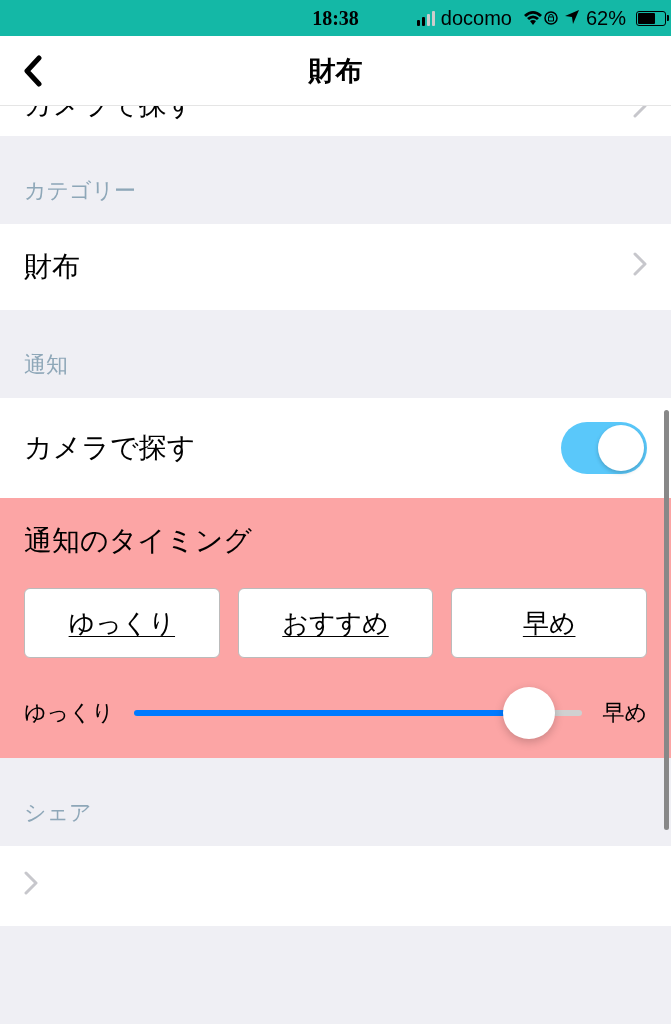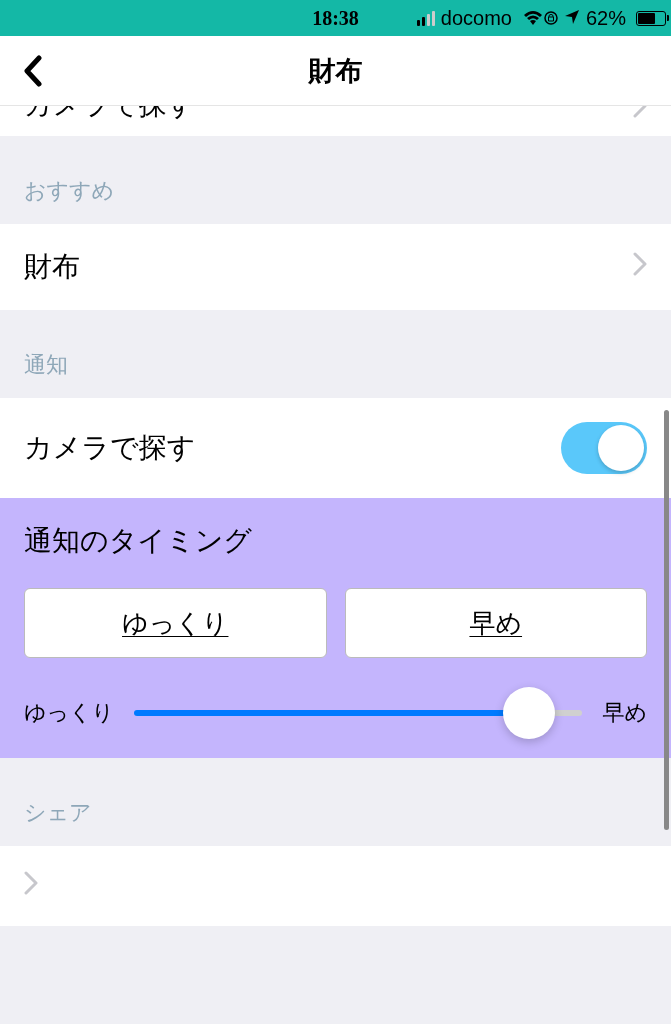--- a/index.html
+++ b/index.html
@@ -98,21 +98,21 @@
       position: absolute;
       right: 3px;
       top: 3px;
       width: 46px;
       height: 46px;
       background: #fff;
       border-radius: 50%;
       box-shadow: 0 2px 4px rgba(0,0,0,0.2);
     }
     .timing-section {
-      background: #c4b5fd;
+      background: #fca5a5;
       padding: 0 24px 30px;
     }
     .timing-label {
       font-size: 28px;
       color: #000;
       padding: 24px 0 28px;
     }
     .timing-buttons {
       display: flex;
       gap: 18px;
@@ -223,41 +223,42 @@
 
 <div class="cut-row">
   <span class="cut-text">カメラで探す</span>
   <span class="chevron-thin">
     <svg width="14" height="24" viewBox="0 0 14 24">
         <path d="M2 2 L12 12 L2 22" fill="none" stroke="#c7c7cc" stroke-width="3" stroke-linecap="round" stroke-linejoin="round"></path>
       </svg>
   </span>
 </div>
 
-<div class="section-header">おすすめ</div>
+<div class="section-header">カテゴリー</div>
 <div class="list-row">
   <span>財布</span>
   <span class="chevron-right">
     <svg width="14" height="24" viewBox="0 0 14 24">
         <path d="M2 2 L12 12 L2 22" fill="none" stroke="#c7c7cc" stroke-width="3" stroke-linecap="round" stroke-linejoin="round"></path>
       </svg>
   </span>
 </div>
 
 <div class="section-header">通知</div>
 <div class="list-row">
   <span>カメラで探す</span>
   <div class="toggle">
     <div class="toggle-knob"></div>
   </div>
 </div>
 <div class="timing-section">
   <div class="timing-label">通知のタイミング</div>
   <div class="timing-buttons">
     <div class="timing-btn">ゆっくり</div>
+    <div class="timing-btn">おすすめ</div>
     <div class="timing-btn">早め</div>
   </div>
   <div class="slider-row">
     <span class="slider-label">ゆっくり</span>
     <div class="slider-track">
       <div class="slider-thumb"></div>
     </div>
     <span class="slider-label">早め</span>
   </div>
 </div>

